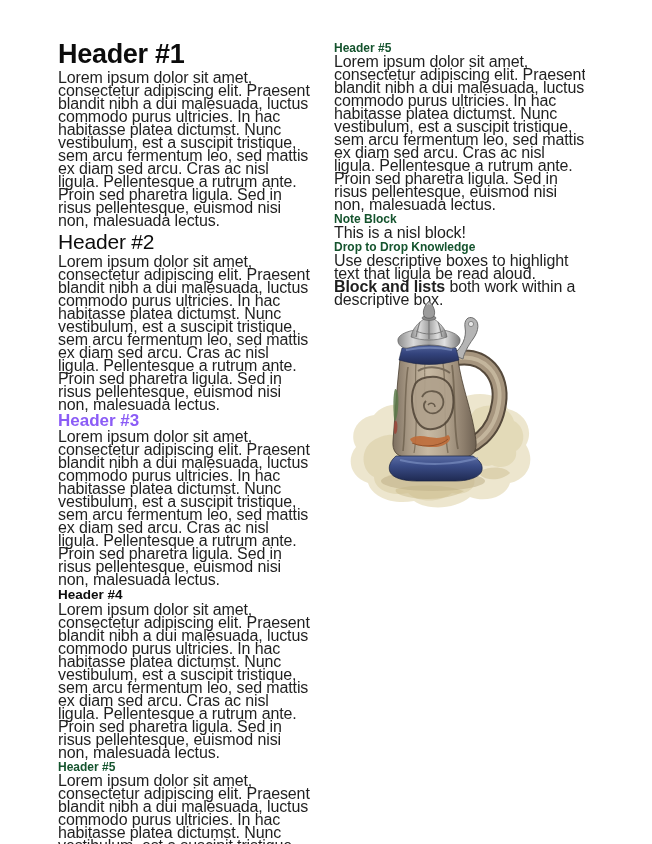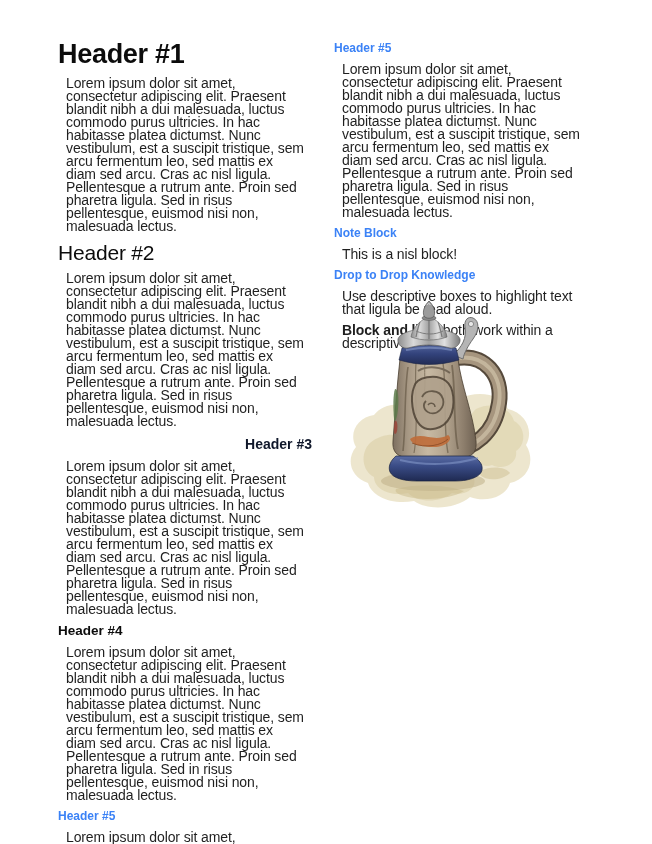--- a/index.html
+++ b/index.html
@@ -1,26 +1,26 @@
 <!DOCTYPE html>
 <html><head>
 <meta charset="utf-8">
 <style>
   html,body{margin:0;padding:0;background:#ffffff;}
   body{width:652px;height:844px;font-family:"Liberation Sans",sans-serif;color:#1c1c1c;}
   .page{position:relative;width:585px;height:844px;background:#ffffff;overflow:hidden;}
   .col{position:absolute;top:40px;width:254px;}
   .col-left{left:58px;}
   .col-right{left:334px;}
-  .body-text{font-size:14px;line-height:13px;letter-spacing:-0.12px;margin:8px;color:#1f1f1f;}
+  .body-text{font-size:16px;line-height:13px;letter-spacing:-0.12px;margin:0;color:#1f1f1f;}
   .h1{font-weight:bold;font-size:27px;line-height:29px;letter-spacing:-0.3px;margin:0 0 2px 0;color:#0c0c0c;}
   .h2{font-weight:normal;font-size:21px;line-height:23px;letter-spacing:-0.2px;margin:3px 0 2px 0;color:#0c0c0c;}
-  .h3{font-weight:bold;font-size:14px;line-height:16px;margin:2px 0 1px 0;color:#0f172a;text-align:right;}
+  .h3{font-weight:bold;font-size:17px;line-height:16px;margin:2px 0 1px 0;color:#8b5cf6;}
   .h4{font-weight:bold;font-size:13.5px;line-height:14px;margin:2px 0 1px 0;color:#0c0c0c;}
-  .h5{font-weight:bold;font-size:12px;line-height:13px;margin:2px 0 0 0;color:#3b82f6;}
+  .h5{font-weight:bold;font-size:12px;line-height:13px;margin:2px 0 0 0;color:#14532d;}
   .bold-run{font-weight:bold;}
   .stein{position:absolute;left:340px;top:293px;width:200px;height:220px;}
 </style>
 </head>
 <body>
 
 <div class="page">
 
   <div class="col col-left">
     <div>

